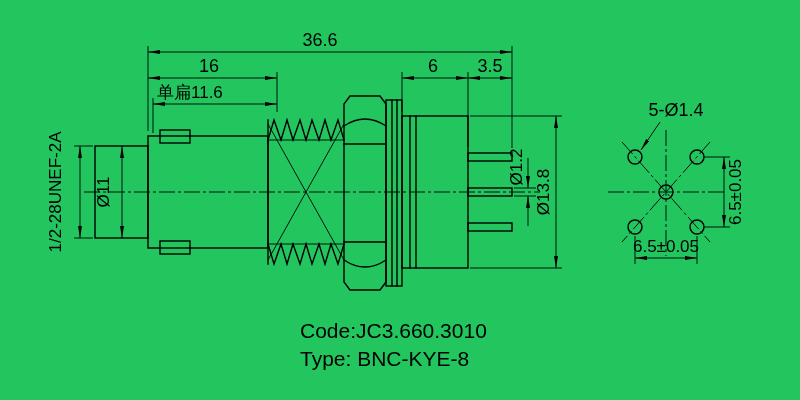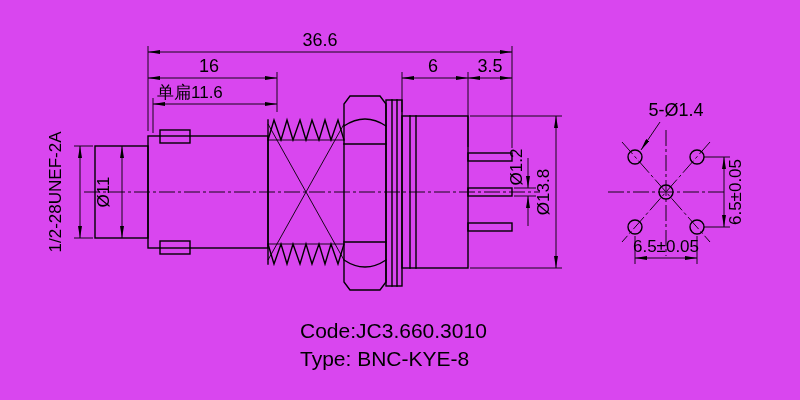--- a/index.html
+++ b/index.html
@@ -1,17 +1,17 @@
 <!DOCTYPE html>
 <html><head>
 <meta charset="utf-8">
 <style>
   html,body{margin:0;padding:0;}
   body{width:800px;height:400px;background:#ffffff;overflow:hidden;}
-  .stage{width:800px;height:400px;background:#d946ef;}
+  .stage{width:800px;height:400px;background:#22c55e;}
   svg{display:block;}
   .ln-o{stroke:#000;stroke-width:1.4;fill:none;stroke-linecap:square;stroke-linejoin:miter;}
   .ln-t{stroke:#000;stroke-width:0.9;fill:none;}
   .ln-c{stroke:#000;stroke-width:0.9;fill:none;stroke-dasharray:16 3 3 3;}
   .txt{font-family:"Liberation Sans",sans-serif;font-size:18px;fill:#000;stroke:none;}
   .txt-s{font-family:"Liberation Sans",sans-serif;font-size:17px;fill:#000;stroke:none;}
   .txt-f{font-family:"Liberation Sans",sans-serif;font-size:21px;fill:#000;stroke:none;}
 </style>
 </head>
 <body>

